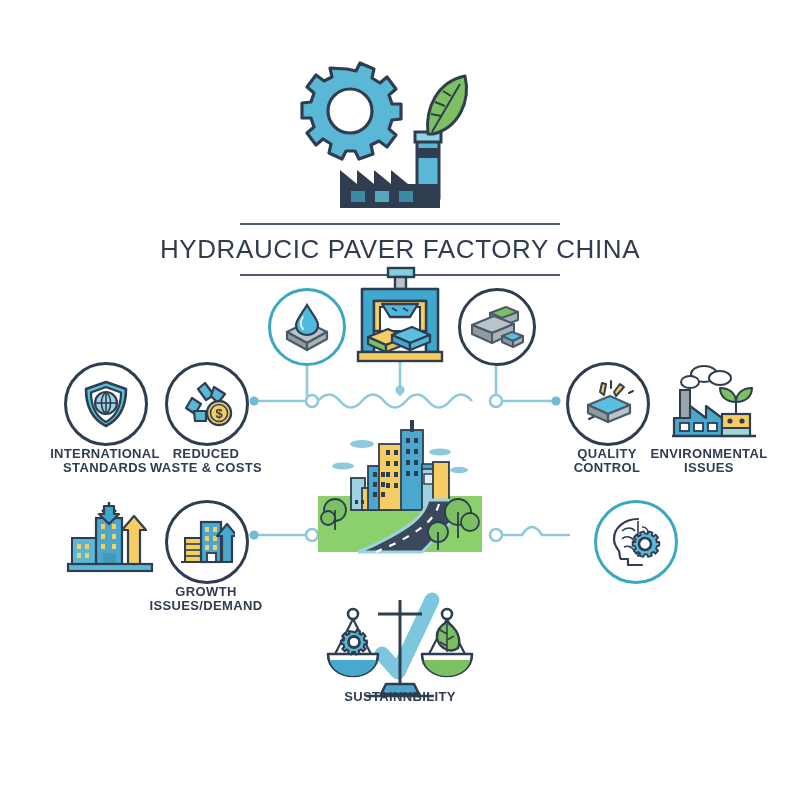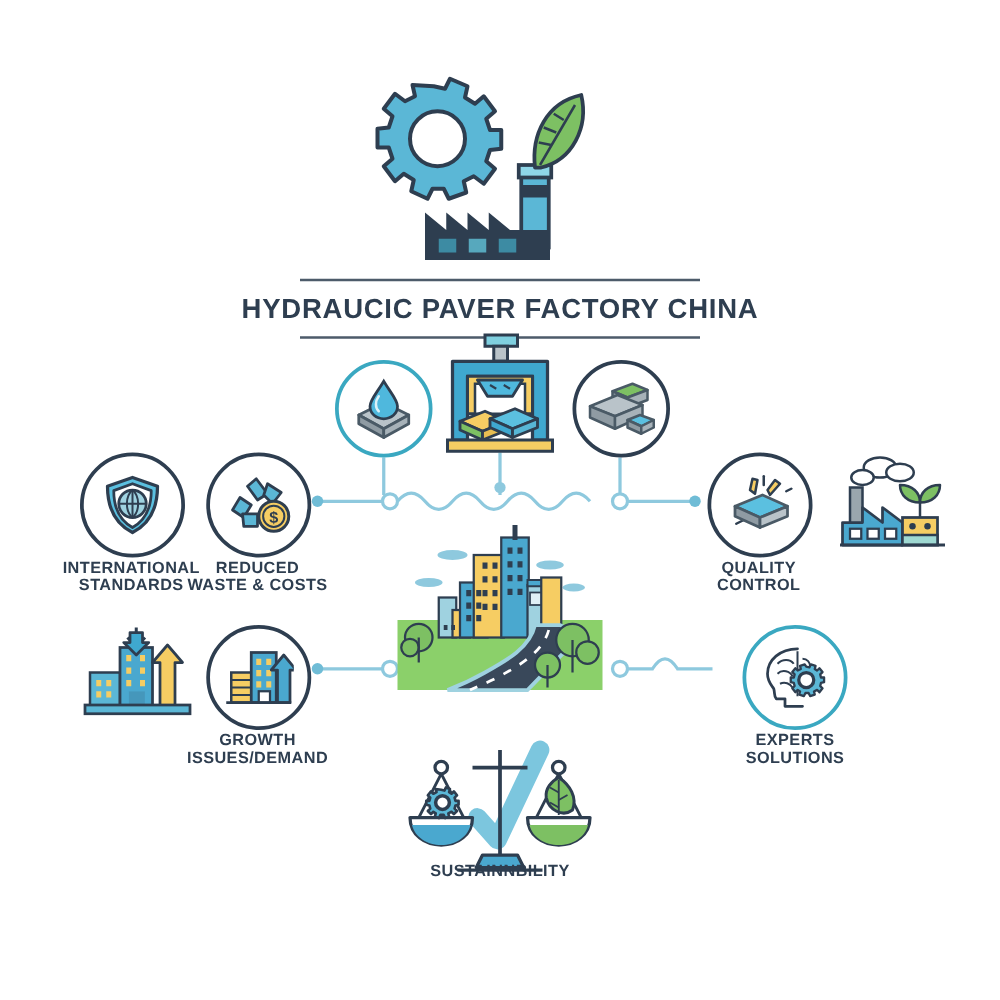--- a/index.html
+++ b/index.html
@@ -8,21 +8,21 @@
     font-family:"Liberation Sans", sans-serif;
     overflow:hidden;position:relative;
   }
   .stage{position:absolute;inset:0;}
   .node{position:absolute;}
 
   
   #header{left:0;top:58px;width:800px;text-align:center;}
   #logo-wrap{position:relative;width:230px;height:165px;margin:0 auto;}
   #brand-title{
-    font-size:22px;font-weight:bold;letter-spacing:.6px;
+    font-size:26px;font-weight:normal;letter-spacing:.6px;
     color:#2e3e50;margin-top:4px;
   }
   #brand-rule-top,#brand-rule-bot{
     width:320px;height:2px;background:#2e3e50;margin:0 auto;opacity:.85;
   }
   #brand-rule-top{margin-bottom:9px;}
   #brand-rule-bot{margin-top:9px;}
 
   
   .badge{
@@ -324,20 +324,24 @@
       <rect x="54" y="52" width="28" height="22" fill="#f6cd63" stroke="#2e3e50" stroke-width="2.2"></rect>
       <rect x="54" y="66" width="28" height="8" fill="#9fd9d2" stroke="#2e3e50" stroke-width="2"></rect>
       <circle cx="62" cy="59" r="2.6" fill="#2e3e50"></circle>
       <circle cx="74" cy="59" r="2.6" fill="#2e3e50"></circle>
       <path d="M68,52 L68,36" stroke="#2e3e50" stroke-width="2"></path>
       <path d="M68,40 C58,40 52,34 52,26 C62,26 68,32 68,40 Z" fill="#7dc063" stroke="#2e3e50" stroke-width="2" stroke-linejoin="round"></path>
       <path d="M68,40 C78,40 84,34 84,26 C74,26 68,32 68,40 Z" fill="#7dc063" stroke="#2e3e50" stroke-width="2" stroke-linejoin="round"></path>
       <path d="M4,74 L88,74" stroke="#2e3e50" stroke-width="2.4"></path>
     </svg>
   </div>
+  <div class="cap" id="c-environment">
+    <div>ENVIRONMENTAL</div>
+    <div>ISSUES</div>
+  </div>
 
   <div class="node" id="n-urban-plain">
     <svg class="svgfull" viewBox="0 0 88 74">
       <rect x="6" y="38" width="24" height="28" fill="#5bb7d6" stroke="#2e3e50" stroke-width="2"></rect>
       <rect x="30" y="18" width="26" height="48" fill="#4aa8cf" stroke="#2e3e50" stroke-width="2.2"></rect>
       <g fill="#f6cd63">
         <rect x="11" y="44" width="4" height="5"></rect>
           <rect x="19" y="44" width="4" height="5"></rect>
         <rect x="11" y="53" width="4" height="5"></rect>
           <rect x="19" y="53" width="4" height="5"></rect>
@@ -392,24 +396,20 @@
         <path d="M16,32 C20,30 24,32 26,35"></path>
         <path d="M30,6 L30,42"></path>
         <path d="M34,12 C38,12 40,15 40,18"></path>
       </g>
       <g transform="translate(37,27)">
         <path d="M0,-14 L4,-13 L6,-17 L12,-15 L11,-11 L14,-9 L17,-12 L21,-7 L18,-4 L19,0 L23,0 L23,6 L19,7 L18,11 L21,14 L17,19 L14,16 L10,18 L11,22 L5,24 L3,20 L-1,20 L-3,24 L-9,22 L-8,18 L-11,16 L-14,19 L-18,14 L-15,11 L-16,7 L-20,6 L-20,0 L-16,0 L-15,-4 L-18,-7 L-14,-12 L-11,-9 L-7,-11 L-8,-15 L-2,-17 Z" transform="scale(0.62)" fill="#5bb7d6" stroke="#2e3e50" stroke-width="3" stroke-linejoin="round"></path>
         <circle cx="0" cy="2" r="6" fill="#ffffff" stroke="#2e3e50" stroke-width="2.6"></circle>
       </g>
     </svg>
   </div>
-  <div class="cap" id="c-experts">
-    <div>EXPERTS</div>
-    <div>SOLUTIONS</div>
-  </div>
 
   <div class="node" id="n-scale">
     <svg class="svgfull" viewBox="0 0 160 110">
 
       <path d="M62,62 L78,80 L112,8" fill="none" stroke="#7cc6de" stroke-width="15" stroke-linecap="round" stroke-linejoin="round"></path>
 
       <path d="M80,8 L80,92" stroke="#2e3e50" stroke-width="3"></path>
       <path d="M58,22 L102,22" stroke="#2e3e50" stroke-width="3"></path>
       <path d="M66,92 L94,92 L99,102 L61,102 Z" fill="#4aa8cf" stroke="#2e3e50" stroke-width="2.6" stroke-linejoin="round"></path>
       <path d="M46,104 L114,104" stroke="#2e3e50" stroke-width="2.6"></path>

